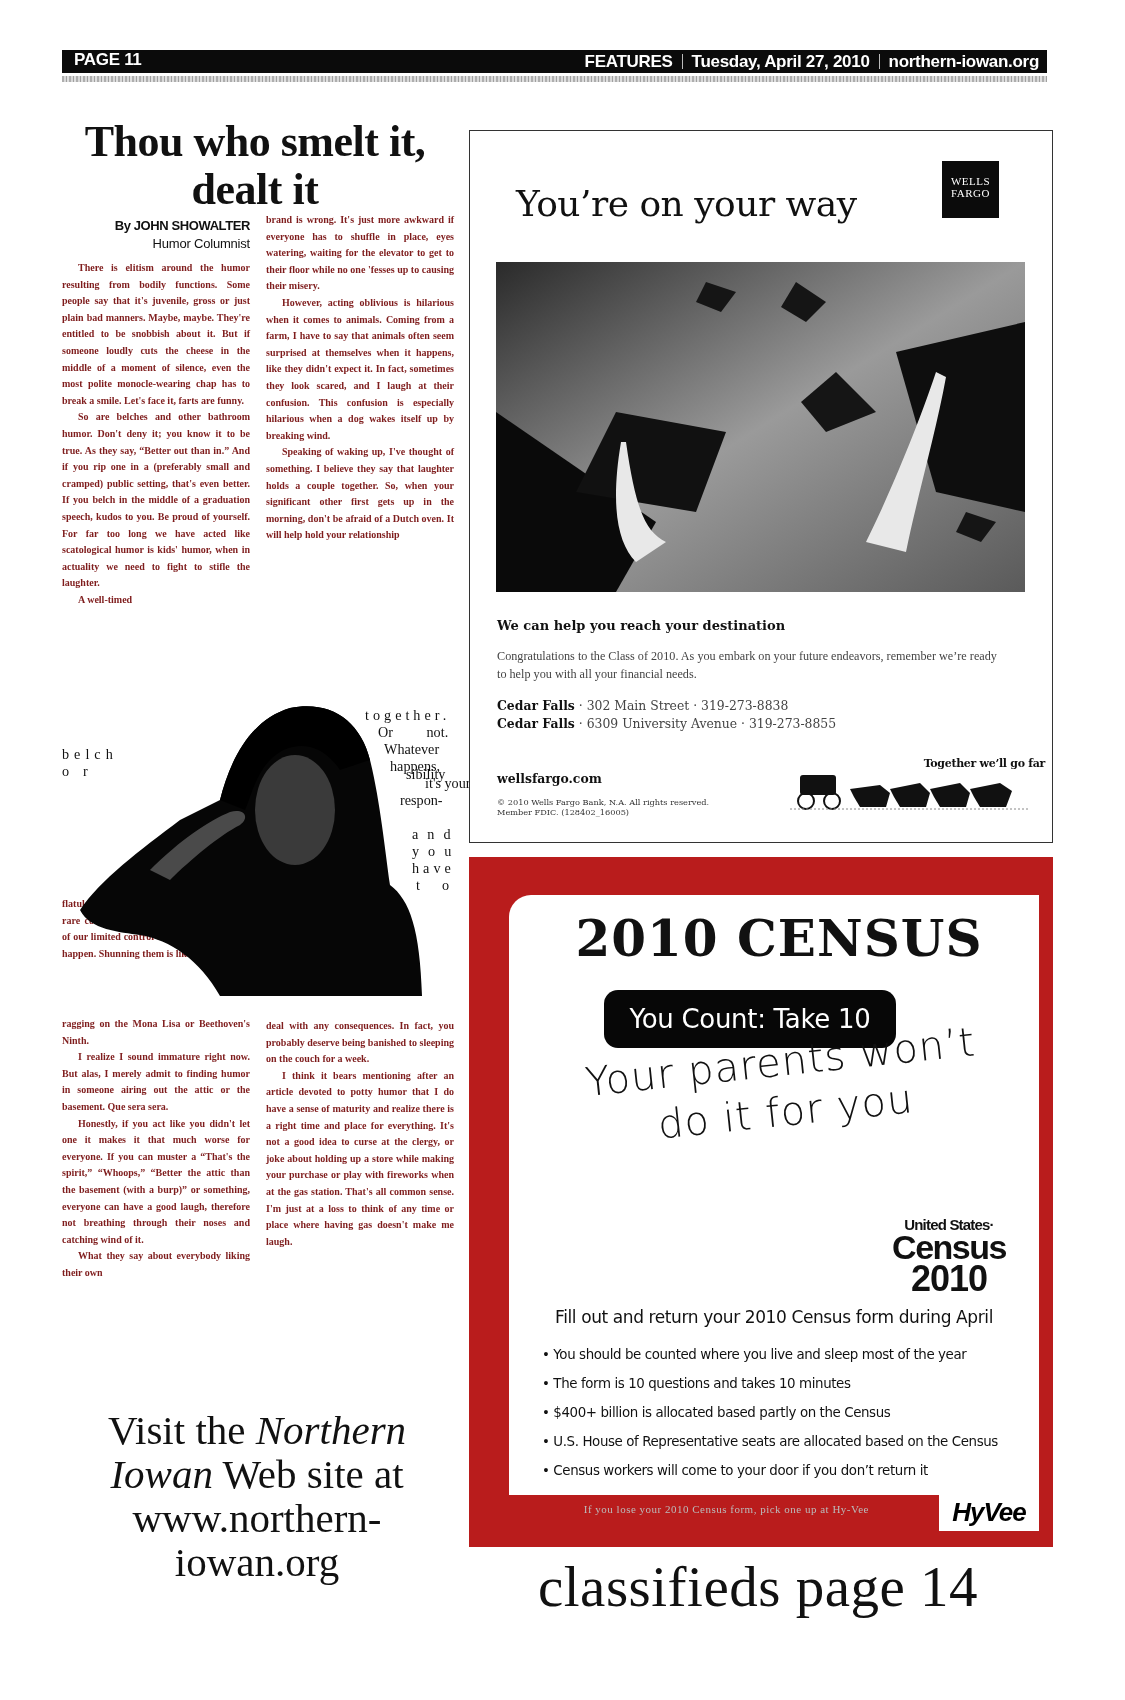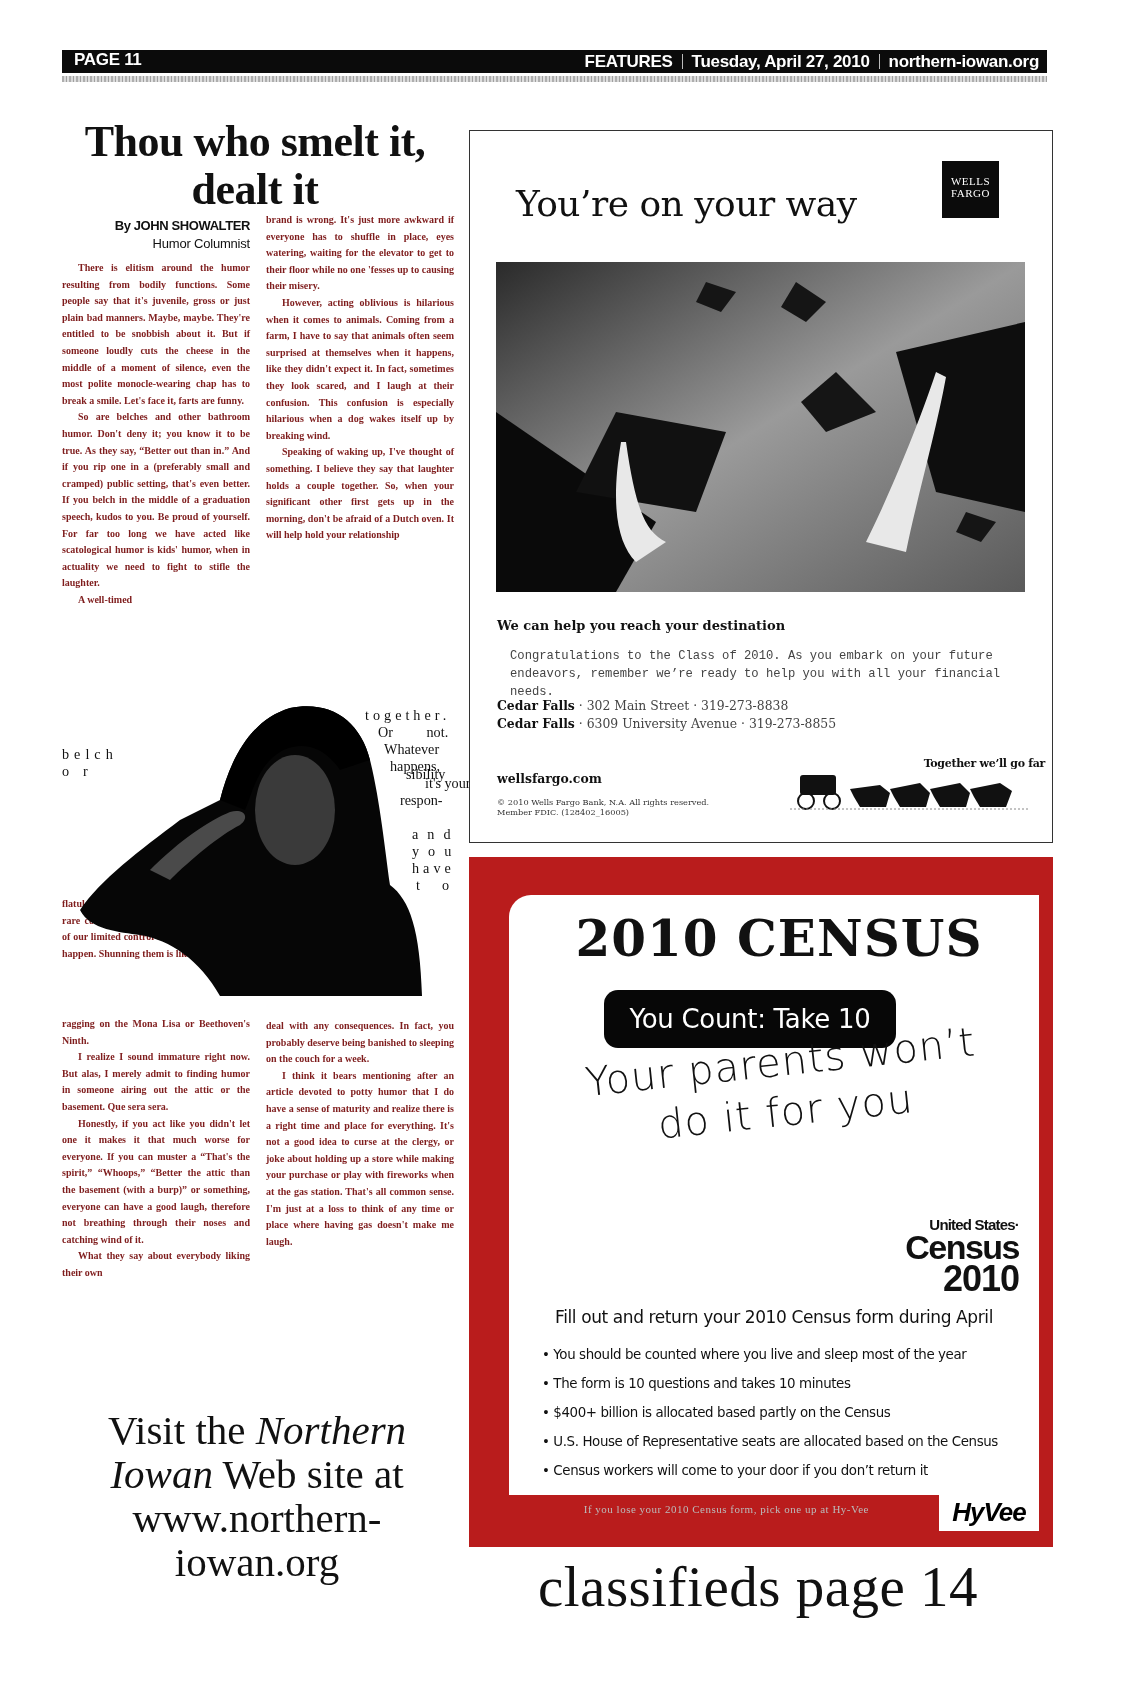--- a/index.html
+++ b/index.html
@@ -73,21 +73,21 @@
   }
   .wf .img {
     position: absolute; left: 26px; top: 131px; width: 529px; height: 330px; background: #7c7c7c;
     overflow: hidden;
   }
   .wf .h2 {
     position: absolute; left: 27px; top: 487px; font-family: "DejaVu Serif", serif;
     font-weight: bold; font-size: 13px;
   }
   .wf .body {
-    position: absolute; left: 40px; top: 516px; width: 500px; font-family: Liberation Mono, monospace;
+    position: absolute; left: 27px; top: 516px; width: 500px; font-family: Liberation Serif, serif;
     font-size: 12.2px; line-height: 18px; color: #444;
   }
   .wf .addr { position: absolute; left: 27px; top: 566px; font-family: "DejaVu Serif", serif; font-size: 12.4px; line-height: 18px; color: #444; }
   .wf .addr b { color: #111; }
   .wf .site { position: absolute; left: 27px; top: 640px; font-family: "DejaVu Serif", serif; font-weight: bold; font-size: 12.4px; }
   .wf .legal { position: absolute; left: 27px; top: 666px; font-family: "DejaVu Serif", serif; font-size: 8.2px; line-height: 10px; color: #333; }
   .wf .together { position: absolute; right: 7px; top: 626px; font-family: "DejaVu Serif", serif; font-weight: bold; font-size: 11px; letter-spacing: -0.3px; }
   .wf .coach { position: absolute; left: 320px; top: 640px; width: 240px; height: 40px; }
 
   
@@ -107,21 +107,21 @@
     border-radius: 14px; color: #fff; font-family: "DejaVu Sans", sans-serif; font-size: 26px;
     display: flex; align-items: center; justify-content: center; letter-spacing: -0.3px;
   }
   .census .hand {
     position: absolute; left: 20px; top: 168px; width: 500px; font-family: "DejaVu Sans", sans-serif;
     font-size: 40px; line-height: 50px; transform: rotate(-6deg); transform-origin: left top;
     text-align: center; letter-spacing: 1px; font-weight: 300;
   }
   .census .hand span { display: block; }
   .census .brand {
-    position: absolute; left: 370px; top: 322px; width: 140px; text-align: right;
+    position: absolute; left: 370px; top: 322px; width: 140px; text-align: center;
     font-family: "Liberation Sans", sans-serif; font-weight: bold; line-height: 1;
   }
   .census .brand .us { font-size: 15px; letter-spacing: -0.8px; }
   .census .brand .cen { font-size: 34px; letter-spacing: -1.5px; margin-top: -2px; }
   .census .brand .yr { font-size: 36px; letter-spacing: -1px; margin-top: -3px; }
   .census .fill {
     position: absolute; left: 10px; top: 412px; width: 510px; text-align: center;
     font-family: "DejaVu Sans", sans-serif; font-size: 17px; letter-spacing: -0.4px;
   }
   .census ul { position: absolute; left: 33px; top: 445px; list-style: none; width: 490px; }

